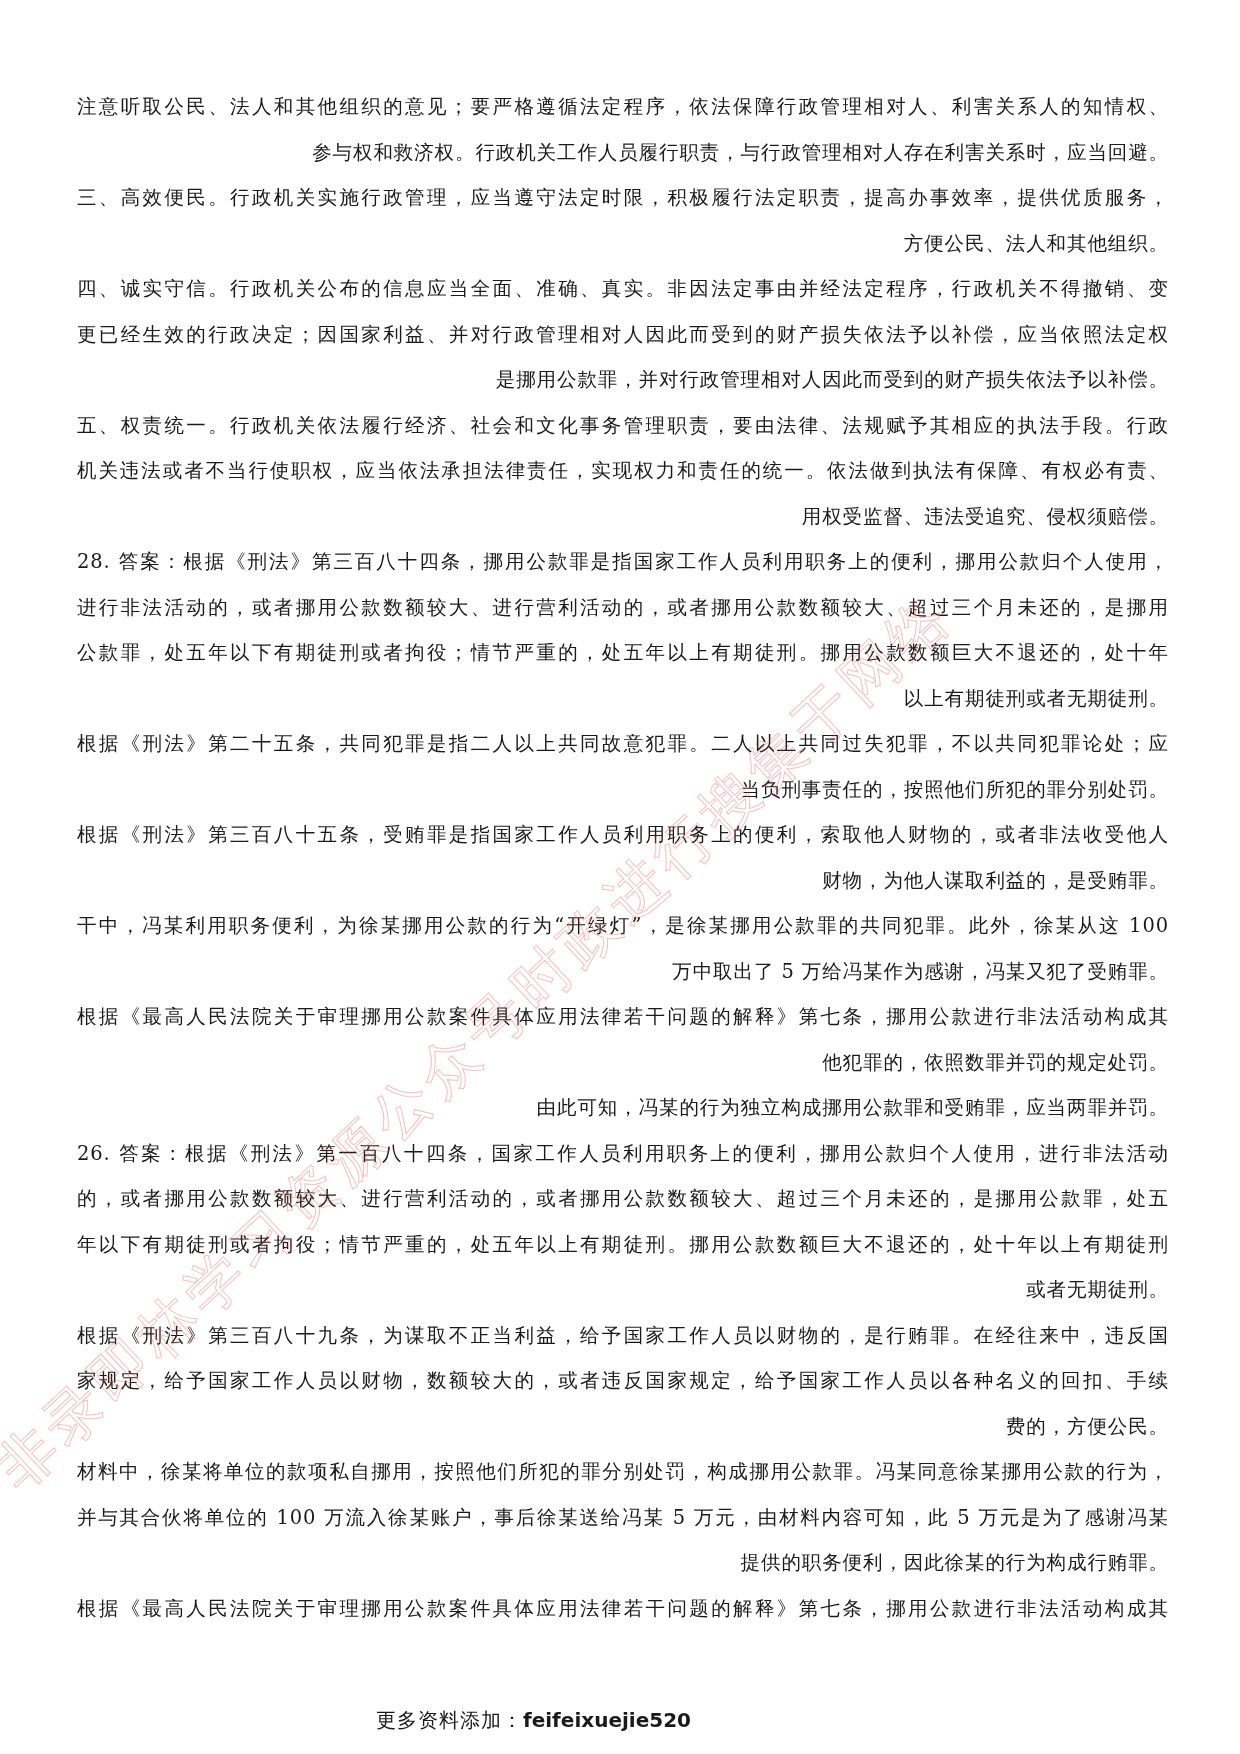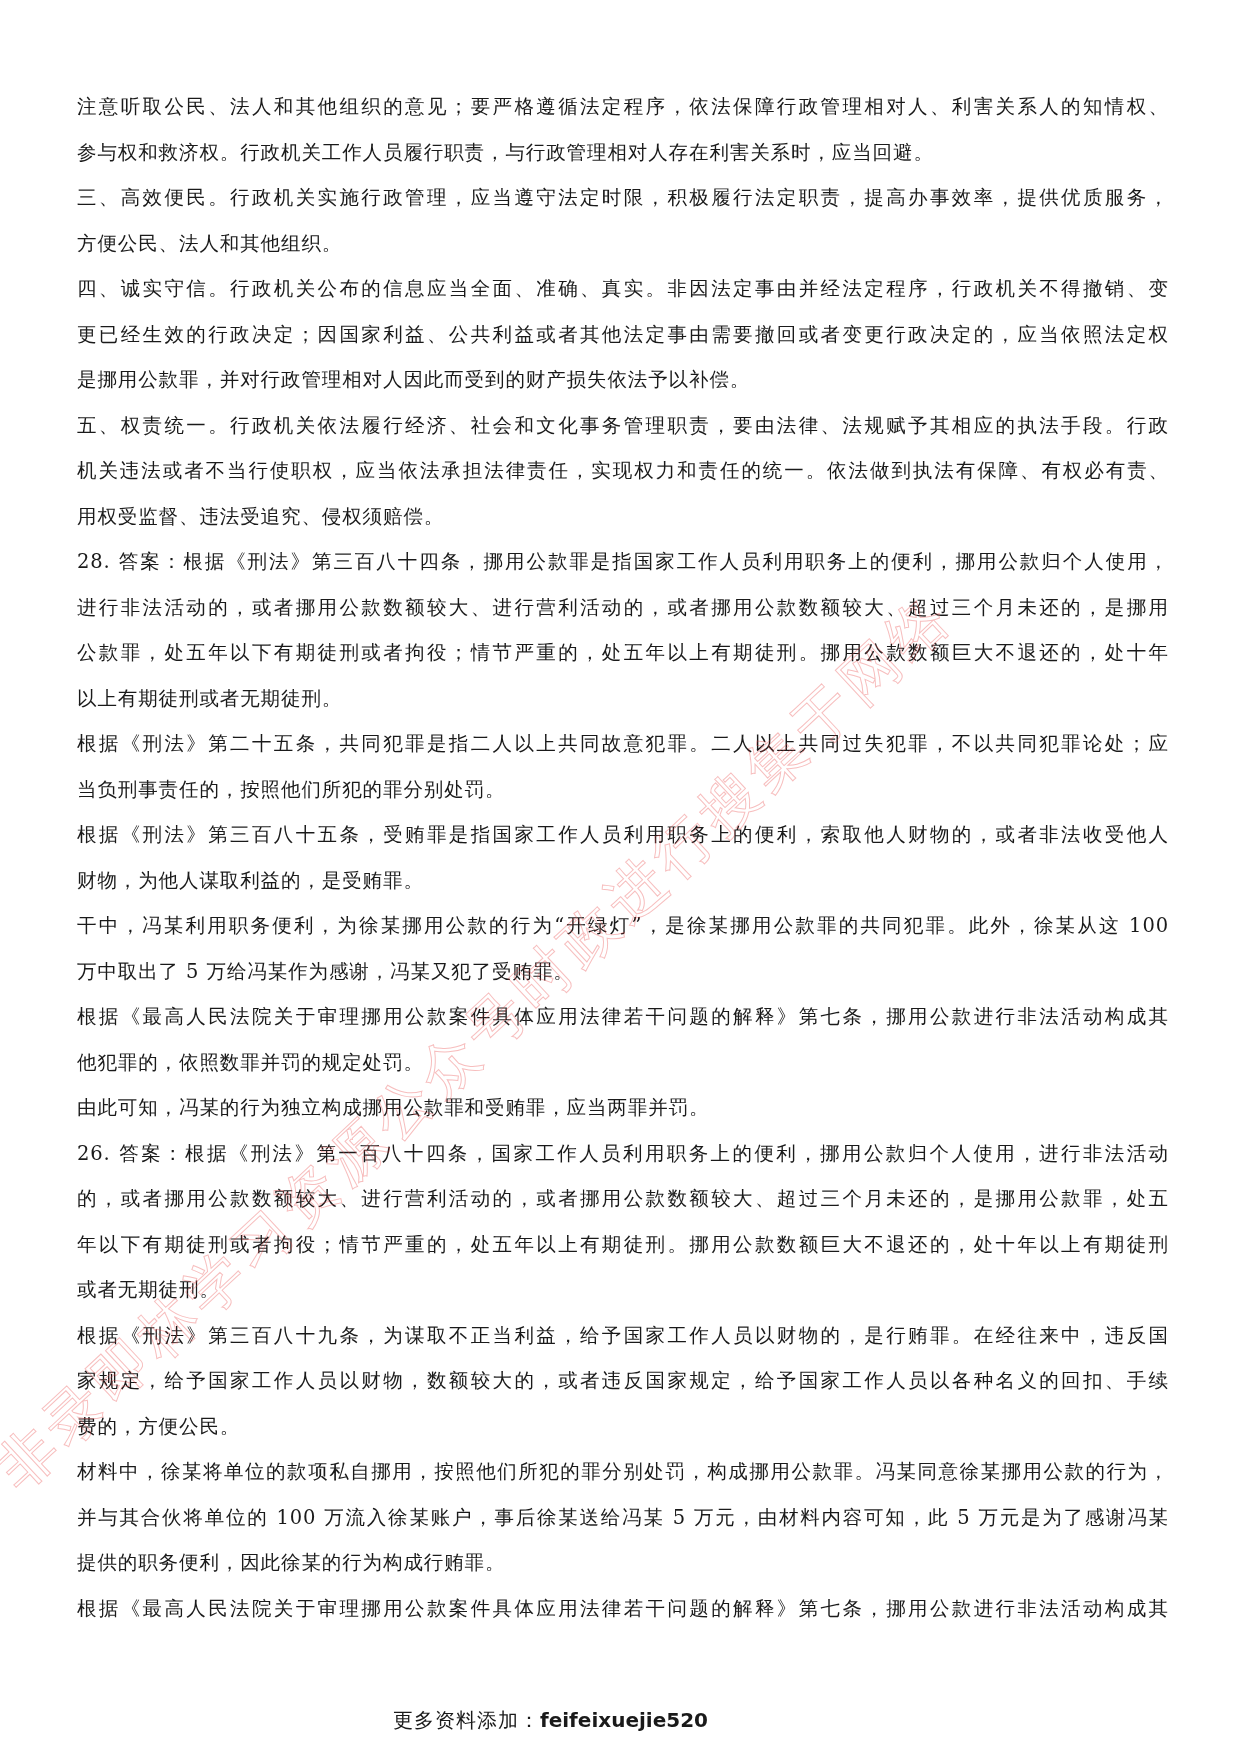--- a/index.html
+++ b/index.html
@@ -1,42 +1,42 @@
 <!DOCTYPE html>
 <html><head>
 <meta charset="utf-8">
 <style>
   html, body { margin: 0; padding: 0; background: #ffffff; }
   body { width: 1240px; height: 1754px; position: relative; overflow: hidden;
          font-family: "DejaVu Serif", "Liberation Serif", serif; color: #1a1a1a; }
   .page { position: absolute; left: 0; top: 0; width: 1068px; height: 1754px; }
   .text-block { position: absolute; left: 77px; top: 84px; width: 1092px; }
   .line { height: 45.5px; line-height: 45.5px; font-size: 19.5px; white-space: nowrap;
-          letter-spacing: 0.9px; overflow: visible; }
+          letter-spacing: 0.9px; overflow: visible; text-align: right; }
   .line.justify { text-align: justify; text-align-last: justify; }
   .footer { position: absolute; top: 1702px; left: 376px; font-size: 20px; white-space: nowrap;
-            line-height: 36px; margin-left: 17px; }
+            line-height: 36px; }
   .footer .label { font-family: "DejaVu Serif", serif; letter-spacing: 1px; }
   .footer .contact { font-family: "DejaVu Sans", sans-serif; font-weight: bold; }
   .watermark { position: absolute; left: -20px; top: 1450px; transform-origin: 0 0;
                transform: rotate(-43deg); font-size: 58px; color: rgba(232, 70, 70, 0.30);
                font-family: "DejaVu Sans", sans-serif; white-space: nowrap; letter-spacing: 6px;
                pointer-events: none; -webkit-text-stroke: 1px rgba(232,70,70,0.35); color: transparent; }
 </style>
 </head>
 <body>
 
 <div class="page">
   <div class="text-block" id="text-block">
       <div class="line justify">注意听取公民、法人和其他组织的意见；要严格遵循法定程序，依法保障行政管理相对人、利害关系人的知情权、</div>
       <div class="line">参与权和救济权。行政机关工作人员履行职责，与行政管理相对人存在利害关系时，应当回避。</div>
       <div class="line justify">三、高效便民。行政机关实施行政管理，应当遵守法定时限，积极履行法定职责，提高办事效率，提供优质服务，</div>
       <div class="line">方便公民、法人和其他组织。</div>
       <div class="line justify">四、诚实守信。行政机关公布的信息应当全面、准确、真实。非因法定事由并经法定程序，行政机关不得撤销、变</div>
-      <div class="line justify">更已经生效的行政决定；因国家利益、公共利益或者其他法定事由需要撤回或者变更行政决定的，应当依照法定权</div>
+      <div class="line justify">更已经生效的行政决定；因国家利益、并对行政管理相对人因此而受到的财产损失依法予以补偿，应当依照法定权</div>
       <div class="line">是挪用公款罪，并对行政管理相对人因此而受到的财产损失依法予以补偿。</div>
       <div class="line justify">五、权责统一。行政机关依法履行经济、社会和文化事务管理职责，要由法律、法规赋予其相应的执法手段。行政</div>
       <div class="line justify">机关违法或者不当行使职权，应当依法承担法律责任，实现权力和责任的统一。依法做到执法有保障、有权必有责、</div>
       <div class="line">用权受监督、违法受追究、侵权须赔偿。</div>
       <div class="line justify">28. 答案：根据《刑法》第三百八十四条，挪用公款罪是指国家工作人员利用职务上的便利，挪用公款归个人使用，</div>
       <div class="line justify">进行非法活动的，或者挪用公款数额较大、进行营利活动的，或者挪用公款数额较大、超过三个月未还的，是挪用</div>
       <div class="line justify">公款罪，处五年以下有期徒刑或者拘役；情节严重的，处五年以上有期徒刑。挪用公款数额巨大不退还的，处十年</div>
       <div class="line">以上有期徒刑或者无期徒刑。</div>
       <div class="line justify">根据《刑法》第二十五条，共同犯罪是指二人以上共同故意犯罪。二人以上共同过失犯罪，不以共同犯罪论处；应</div>
       <div class="line">当负刑事责任的，按照他们所犯的罪分别处罚。</div>

